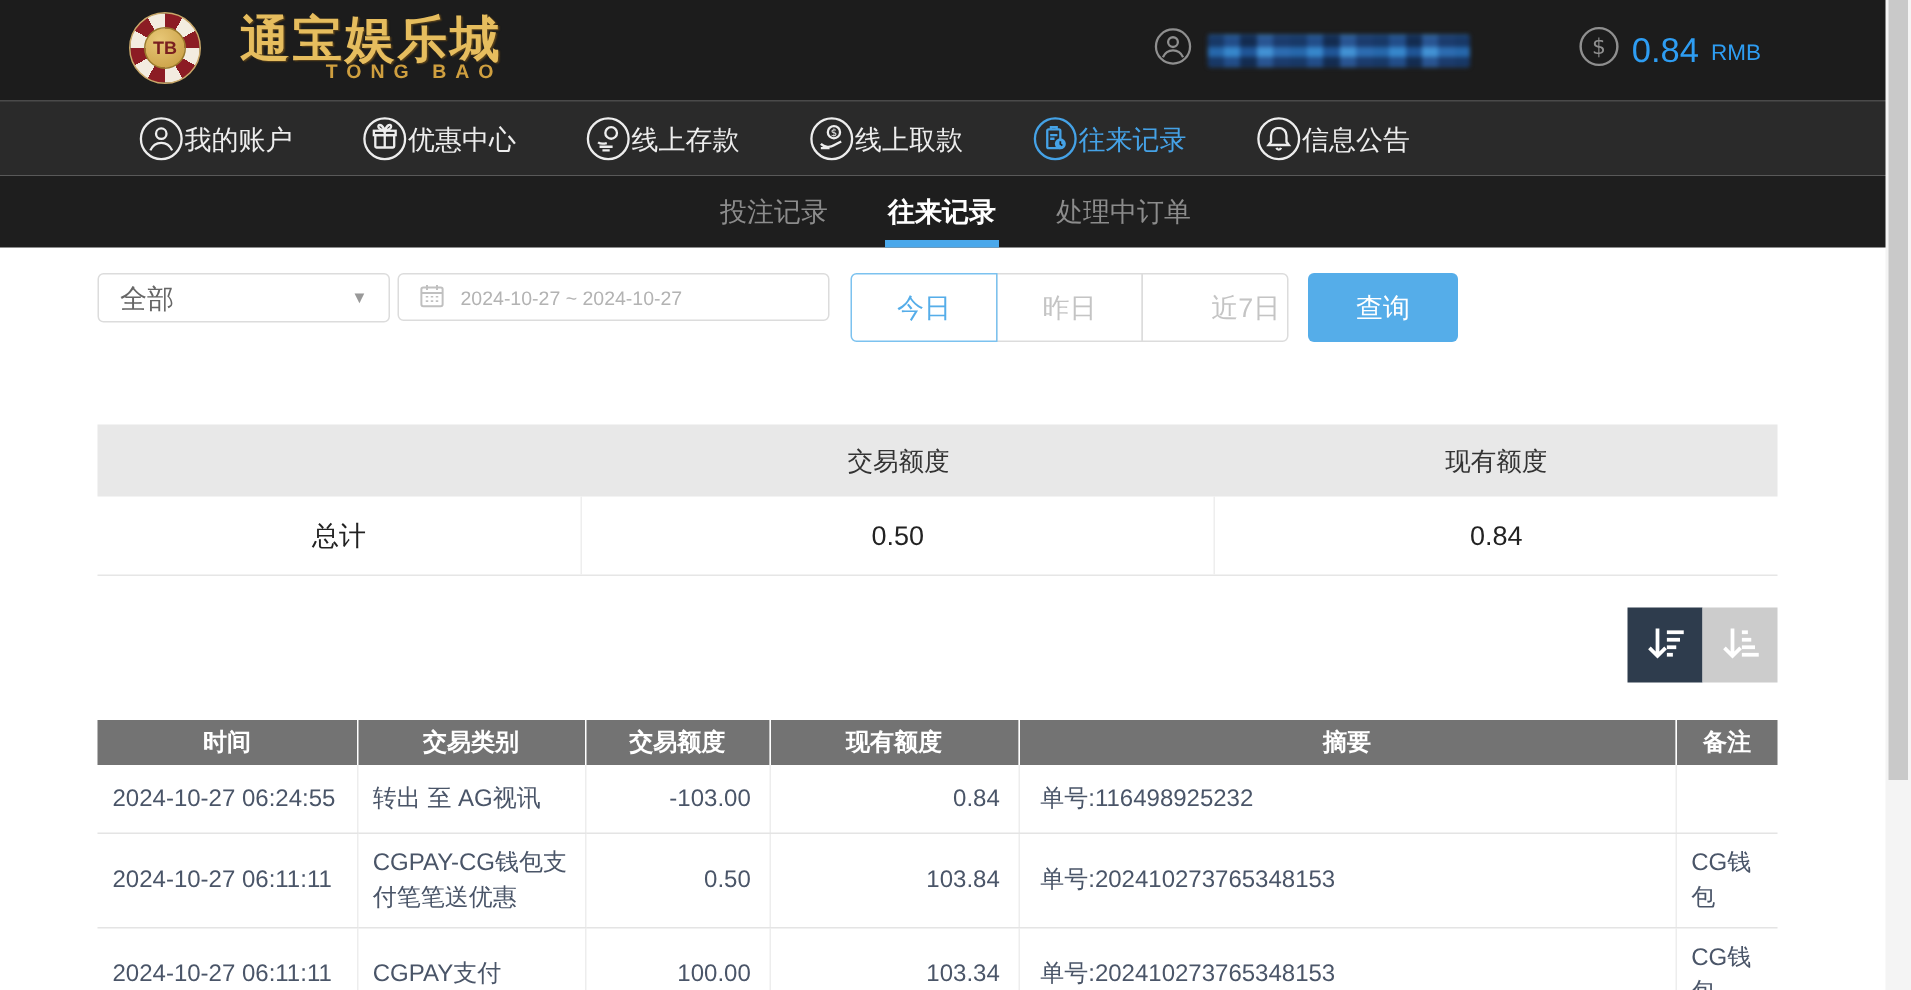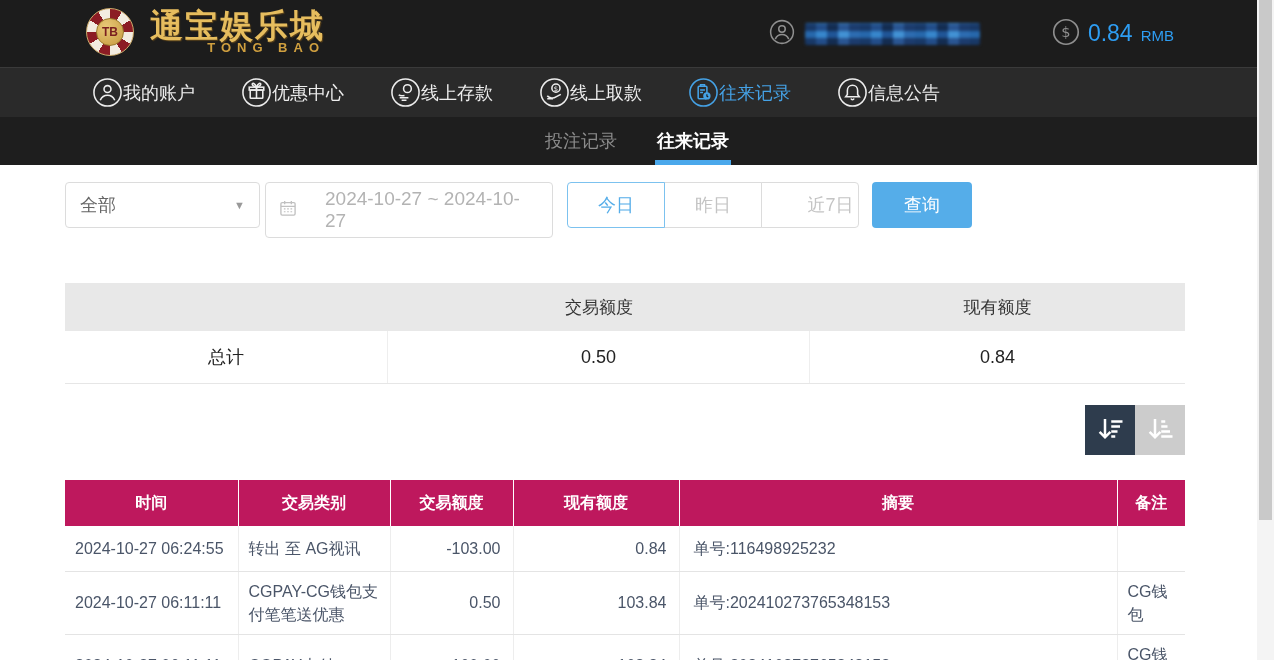--- a/index.html
+++ b/index.html
@@ -1,21 +1,21 @@
 <!DOCTYPE html>
 <html><head>
 <meta charset="utf-8">
 <style>
   * { margin:0; padding:0; box-sizing:border-box; }
   html,body { width:1274px; height:660px; overflow:hidden; background:#fff;
     font-family:"Liberation Sans","DejaVu Sans",sans-serif; }
 
   
   .topbar { position:absolute; left:0; top:0; width:1274px; height:67px; background:#1c1c1c; }
-  .logo { position:absolute; left:86px; top:8px; display:flex; align-items:center; gap:16px; cursor:pointer; }
+  .logo { position:absolute; left:86px; top:8px; display:flex; align-items:center; gap:26px; cursor:pointer; }
   .chip { width:48px; height:48px; border-radius:50%;
     background:conic-gradient(#8c1c24 0 30deg,#f3ece0 30deg 60deg,#8c1c24 60deg 90deg,#f3ece0 90deg 120deg,#8c1c24 120deg 150deg,#f3ece0 150deg 180deg,#8c1c24 180deg 210deg,#f3ece0 210deg 240deg,#8c1c24 240deg 270deg,#f3ece0 270deg 300deg,#8c1c24 300deg 330deg,#f3ece0 330deg 360deg);
     border:1px solid #caa96a; display:flex; align-items:center; justify-content:center; }
   .chip-inner { width:28px; height:28px; border-radius:50%; background:radial-gradient(circle at 35% 30%,#e8c878,#c69a3e);
     border:1px solid #9a7a2c; color:#7a2020; font-size:12px; font-weight:bold; display:flex; align-items:center; justify-content:center; }
   .brand-cn { color:#e6bd5e; font-weight:bold; font-size:33px; letter-spacing:2px;
     text-shadow:1px 1px 1px #5c431a; line-height:1; }
   .brand-en { color:#cf9f3f; font-size:13px; font-weight:bold; letter-spacing:6px; margin-top:-2px; text-align:right; }
   .topbar-right { position:absolute; right:100px; top:0; height:67px; display:flex; align-items:center; gap:12px; }
   .user-group { display:flex; align-items:center; gap:10px; margin-right:60px; }
@@ -37,25 +37,25 @@
 
   
   .subnav { position:absolute; left:0; top:117px; width:1274px; height:48px; background:#1e1e1e;
     display:flex; align-items:center; justify-content:center; gap:36px; }
   .subnav-tab { color:#8c8c8c; font-size:18px; height:48px; line-height:48px; position:relative; cursor:pointer; padding:0 2px; }
   .subnav-tab.active { color:#ffffff; font-weight:bold; }
   .subnav-tab.active::after { content:""; position:absolute; left:0; right:0; bottom:0; height:5px; background:#4aa8eb; }
 
   
   .filter-row { position:absolute; left:65px; top:182px; height:46px; width:1120px; }
-  .select-box { position:absolute; left:0; top:0; width:195px; height:46px; border:1px solid #dcdcdc; border-radius:4px;
+  .select-box { position:absolute; left:0; top:0; width:195px; height:33px; border:1px solid #dcdcdc; border-radius:4px;
     display:flex; align-items:center; padding:15px 14px; color:#666; font-size:18px; cursor:pointer; background:#fff; }
   .select-caret { margin-left:auto; color:#999; font-size:11px; }
-  .date-box { position:absolute; left:200px; top:0; width:288px; height:56px; border:1px solid #dcdcdc; border-radius:4px;
-    display:flex; align-items:center; gap:27px; padding:0 12px; color:#b3b3b3; font-size:19px; cursor:pointer; background:#fff; }
+  .date-box { position:absolute; left:200px; top:0; width:288px; height:32px; border:1px solid #dcdcdc; border-radius:4px;
+    display:flex; align-items:center; gap:9px; padding:0 12px; color:#b3b3b3; font-size:13px; cursor:pointer; background:#fff; }
   .btn-group { position:absolute; left:502px; top:0; display:flex; }
   .quick-btn { width:98px; height:46px; border:1px solid #dcdcdc; background:#fff; color:#c4c4c4; font-size:18px;
     display:flex; align-items:center; justify-content:center; cursor:pointer; margin-left:-1px; }
   .quick-btn:first-child { border-radius:4px 0 0 4px; margin-left:0; }
   .quick-btn:last-child { border-radius:0 4px 4px 0;padding-left:41px; }
   .quick-btn.active { color:#55ade9; border-color:#7cc2ef; position:relative; z-index:2; }
   .search-btn { position:absolute; left:807px; top:0; width:100px; height:46px; background:#55ade9; border:none;
     border-radius:4px; color:#fff; font-size:18px; cursor:pointer; }
 
   
@@ -67,21 +67,21 @@
   .summary-row > div:last-child { border-right:none; }
 
   
   .sort-group { position:absolute; left:1085px; top:405px; display:flex; }
   .sort-btn { width:50px; height:50px; display:flex; align-items:center; justify-content:center; cursor:pointer; border:none; }
   .sort-btn.desc { background:#2e3c4d; }
   .sort-btn.asc { background:#cccccc; }
 
   
   .records { position:absolute; left:65px; top:480px; width:1120px; border-collapse:collapse; table-layout:fixed; }
-  .records thead th { background:#be185d; color:#fff; font-size:16px; font-weight:bold; height:46px;
+  .records thead th { background:#737373; color:#fff; font-size:16px; font-weight:bold; height:30px;
     border-right:1px solid #fff; }
   .records thead th:last-child { border-right:none; }
   .records tbody td { color:#4a5568; font-size:16px; padding:8px 10px; border-bottom:1px solid #e4e4e4;
     border-right:1px solid #ededed; line-height:1.45; background:#fff; }
   .records tbody td:first-child { border-left:none; }
   .records tbody td:last-child { border-right:none; }
   .records td.c-time { padding-left:10px; }
   .records td.c-amt, .records td.c-bal { text-align:right; padding-right:12px; }
   .records td.c-sum { padding-left:14px; }
   .records tbody tr { height:45px; }
@@ -190,20 +190,21 @@
         <path d="M14.4 22.3a1.7 1.7 0 003.2 0"></path>
       </svg>
     </span>
     <span>信息公告</span>
   </div>
 </div>
 
 <div class="subnav">
   <div class="subnav-tab">投注记录</div>
   <div class="subnav-tab active">往来记录</div>
+  <div class="subnav-tab">处理中订单</div>
 </div>
 
 <div class="filter-row">
   <div class="select-box">
     <span>全部</span>
     <span class="select-caret">▼</span>
   </div>
   <div class="date-box">
     <span>
       <svg width="20" height="20" viewBox="0 0 24 24" fill="none" stroke="#c0c0c0" stroke-width="1.6">

